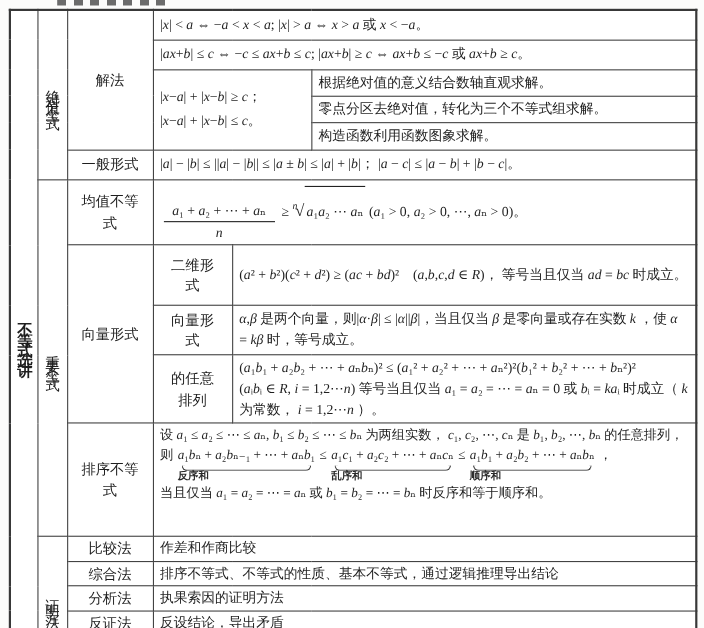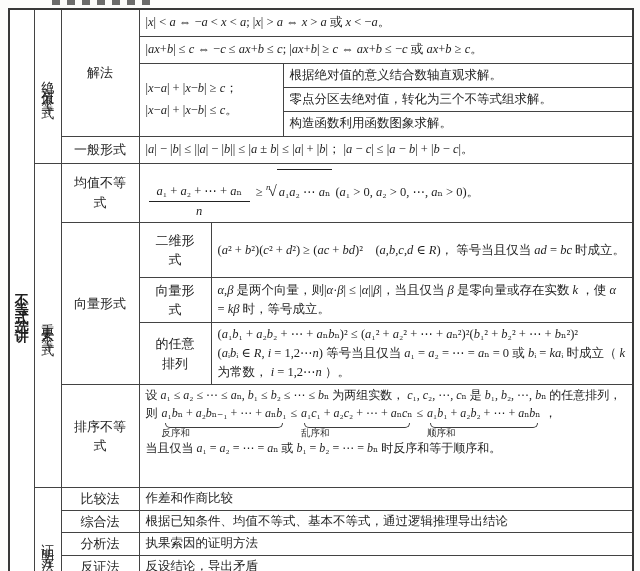--- a/index.html
+++ b/index.html
@@ -46,21 +46,21 @@
   .frac .num{display:block;border-bottom:1px solid #222;padding:17px 8px 1px;}
   .frac .den{display:block;padding-top:0;}
   
   .root-idx{font-size:9px;font-style:italic;vertical-align:super;margin-right:-2px;}
   .rad-sign{font-size:15px;}
   .radicand{border-top:1px solid #222;padding:15px 2px;}
   
   .ubg{display:inline-flex;flex-direction:column;vertical-align:top;margin:0 1px;}
   .ubg .expr{white-space:nowrap;}
   .ubg .brace{align-self:stretch;height:4px;border:1px solid #3d3d3d;border-top:none;border-radius:0 0 9px 9px;margin:1px 3px 0;}
-  .ubg .blabel{font-size:9.5px;color:#2a2a2a;line-height:1.2;}
+  .ubg .blabel{font-size:9.5px;color:#2a2a2a;line-height:1.2;font-weight:bold;}
   .sortcell{font-size:12px;line-height:1.5;}
   .sortline{white-space:nowrap;}
   .valign-top{vertical-align:top;}
   .twoLine{line-height:1.7;}
 </style>
 </head>
 <body>
 
 <div class="cropped-artifact"></div>
 
@@ -169,21 +169,21 @@
     </td>
   </tr>
 
   <tr style="height:20px">
     <td class="vlabel" rowspan="5">证明方法</td>
     <td class="hlabel">比较法</td>
     <td colspan="3">作差和作商比较</td>
   </tr>
   <tr style="height:20px">
     <td class="hlabel">综合法</td>
-    <td colspan="3">根据已知条件、均值不等式、基本不等式，通过逻辑推理导出结论</td>
+    <td colspan="3">排序不等式、不等式的性质、基本不等式，通过逻辑推理导出结论</td>
   </tr>
   <tr style="height:20px">
     <td class="hlabel">分析法</td>
     <td colspan="3">执果索因的证明方法</td>
   </tr>
   <tr style="height:20px">
     <td class="hlabel">反证法</td>
     <td colspan="3">反设结论，导出矛盾</td>
   </tr>
   <tr style="height:21px">

